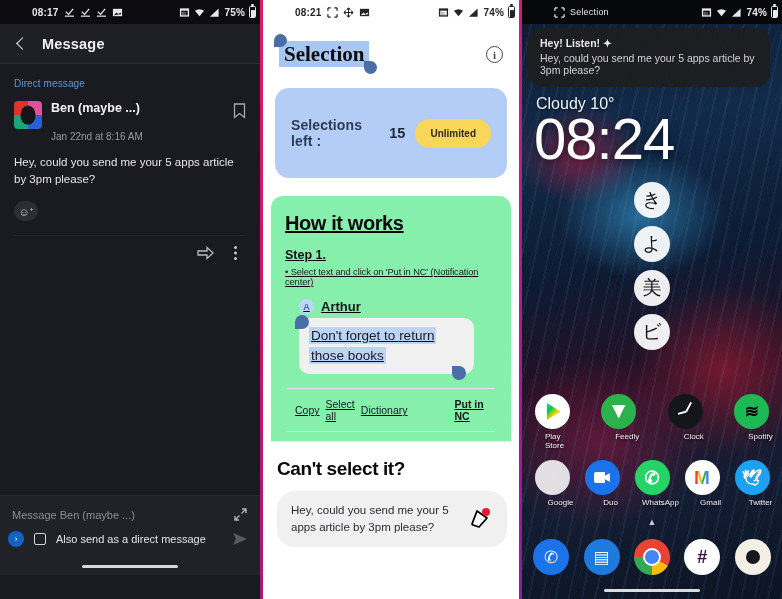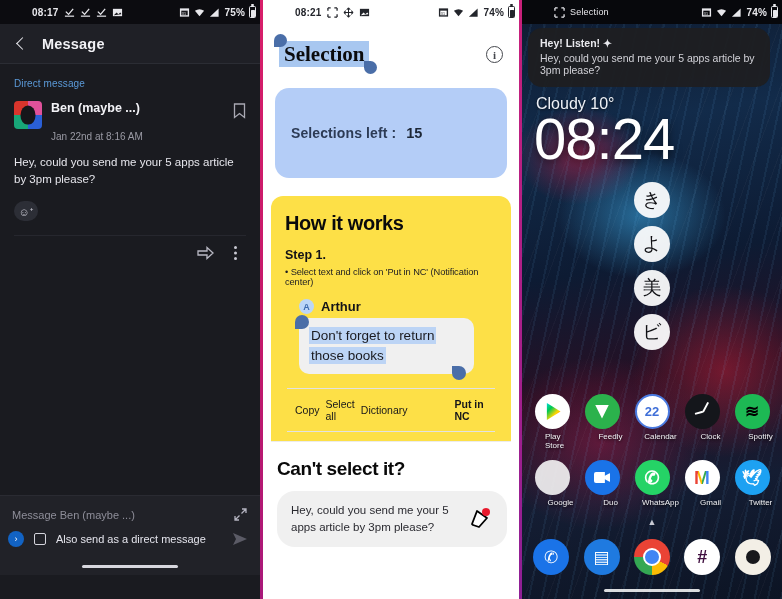--- a/index.html
+++ b/index.html
@@ -129,22 +129,22 @@
     height: 90px; display: flex; align-items: center; padding: 0 16px; gap: 10px;
   }
   .sel-card-label { color: #2d3b55; font-size: 14px; font-weight: 700; letter-spacing: .1px; }
   .sel-card-num { color: #1d2736; font-size: 14.5px; font-weight: 700; }
   .unlimited-btn {
     margin-left: auto; background: #f7d65a; color: #2e2a14;
     border-radius: 16px; padding: 9px 15px; font-size: 10px; font-weight: 700;
   }
 
   .how-card {
-    margin: 18px 8px 0 8px; background: #fde047; border-radius: 12px 12px 0 0;
-    padding: 16px 14px 10px 14px; box-shadow: 0 -1px 0 #ececec inset;
+    margin: 18px 8px 0 8px; background: #86efac; border-radius: 12px 12px 0 0;
+    padding: 16px 14px 10px 14px; box-shadow: 0 -1px 0 #ececec inset; text-decoration: underline;
   }
   .how-title { font-size: 20px; font-weight: 800; color: #0a0a0c; letter-spacing: -.4px; }
   .step-title { margin-top: 13px; font-size: 12.5px; font-weight: 800; color: #121216; }
   .step-desc { margin-top: 5px; font-size: 9.3px; color: #1c1c22; letter-spacing: -.1px; }
 
   .chatline { margin-top: 12px; display: flex; align-items: center; gap: 7px; padding-left: 14px; }
   .chat-av {
     width: 15px; height: 15px; border-radius: 50%; background: #bcd6f7; color: #3d6bb0;
     font-size: 9px; font-weight: 700; display: flex; align-items:center; justify-content:center;
   }
@@ -425,20 +425,21 @@
           <span class="handle tl"></span>
           <span class="sel-title">Selection</span>
           <span class="handle br"></span>
         </span>
         <span class="info-ico">i</span>
       </div>
 
       <div class="sel-card">
         <span class="sel-card-label">Selections left :</span>
         <span class="sel-card-num">15</span>
+        <span class="unlimited-btn">Unlimited</span>
       </div>
 
       <div class="how-card">
         <div class="how-title">How it works</div>
         <div class="step-title">Step 1.</div>
         <div class="step-desc">• Select text and click on 'Put in NC' (Notification center)</div>
 
         <div class="chatline">
           <span class="chat-av">A</span>
           <span class="chat-name">Arthur</span>
@@ -522,24 +523,20 @@
         <div class="app-row">
           <div class="app">
             <span class="app-ico ic-play"></span>
             <span class="app-lbl">Play Store</span>
           </div>
           <div class="app">
             <span class="app-ico ic-feedly"></span>
             <span class="app-lbl">Feedly</span>
           </div>
           <div class="app">
-            <span class="app-ico ic-cal">22</span>
-            <span class="app-lbl">Calendar</span>
-          </div>
-          <div class="app">
             <span class="app-ico ic-clock"></span>
             <span class="app-lbl">Clock</span>
           </div>
           <div class="app">
             <span class="app-ico ic-spotify"></span>
             <span class="app-lbl">Spotify</span>
           </div>
         </div>
 
         <div class="app-row">

